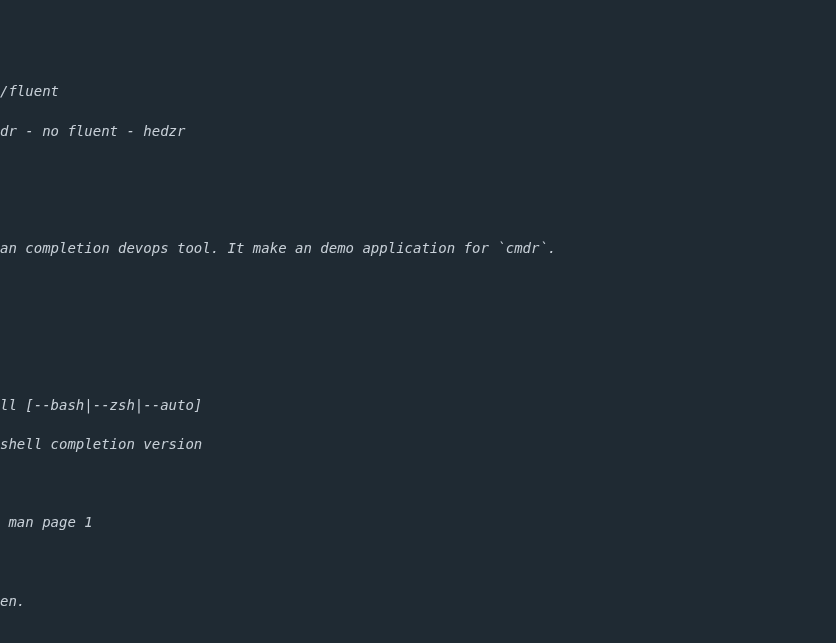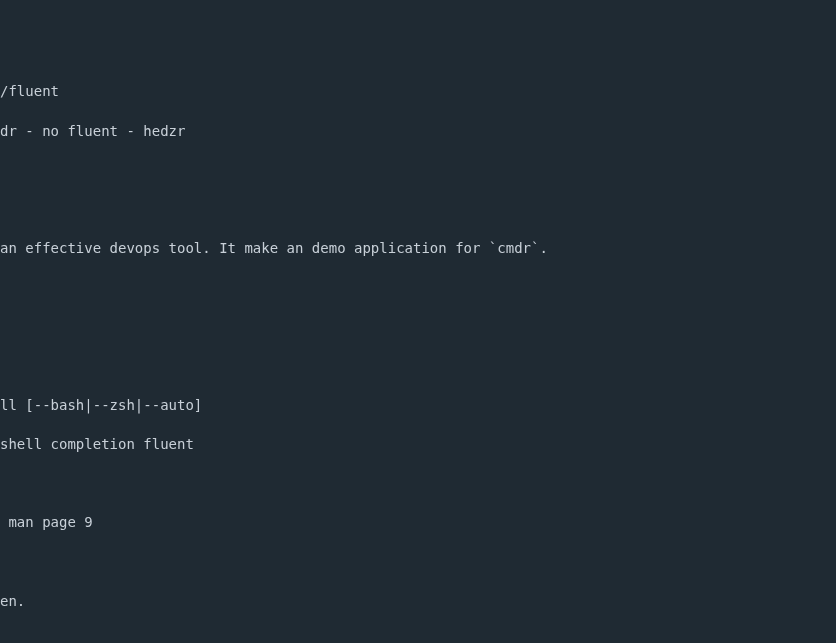--- a/index.html
+++ b/index.html
@@ -1,18 +1,19 @@
 <!DOCTYPE html>
 <html><head>
   <meta charset="utf-8">
   <style>
     * {
       margin: 0;
       padding: 0;
       box-sizing: border-box;
+      font-style: italic;
     }
     body {
       background: #1f2a33;
       color: #c8d0d8;
       font-family: "Menlo", "Consolas", "DejaVu Sans Mono", monospace;
       font-size: 14px;
       line-height: 1.4;
       width: 836px;
       height: 643px;
       overflow: hidden;
@@ -25,28 +26,28 @@
   </style>
 </head>
 <body>
 
 
 
 <div class="line">/fluent</div>
 <div class="line">dr - no fluent - hedzr</div>
 <div class="line"></div>
 <div class="line"></div>
-<div class="line">an effective devops tool. It make an demo application for `cmdr`.</div>
+<div class="line">an completion devops tool. It make an demo application for `cmdr`.</div>
 <div class="line"></div>
 <div class="line"></div>
 <div class="line"></div>
 <div class="line">ll [--bash|--zsh|--auto]</div>
-<div class="line">shell completion fluent</div>
+<div class="line">shell completion version</div>
 <div class="line"></div>
-<div class="line"> man page 9</div>
+<div class="line"> man page 1</div>
 <div class="line"></div>
 <div class="line">en.</div>
 <div class="line"></div>
 
 
 
 
 
 
 

